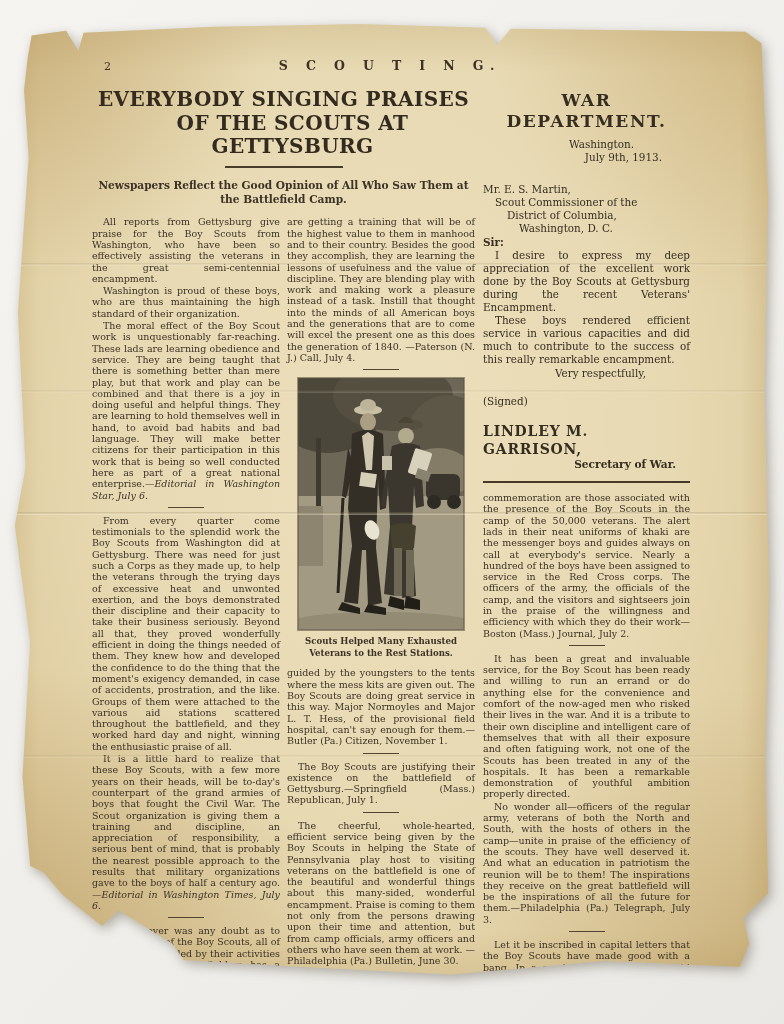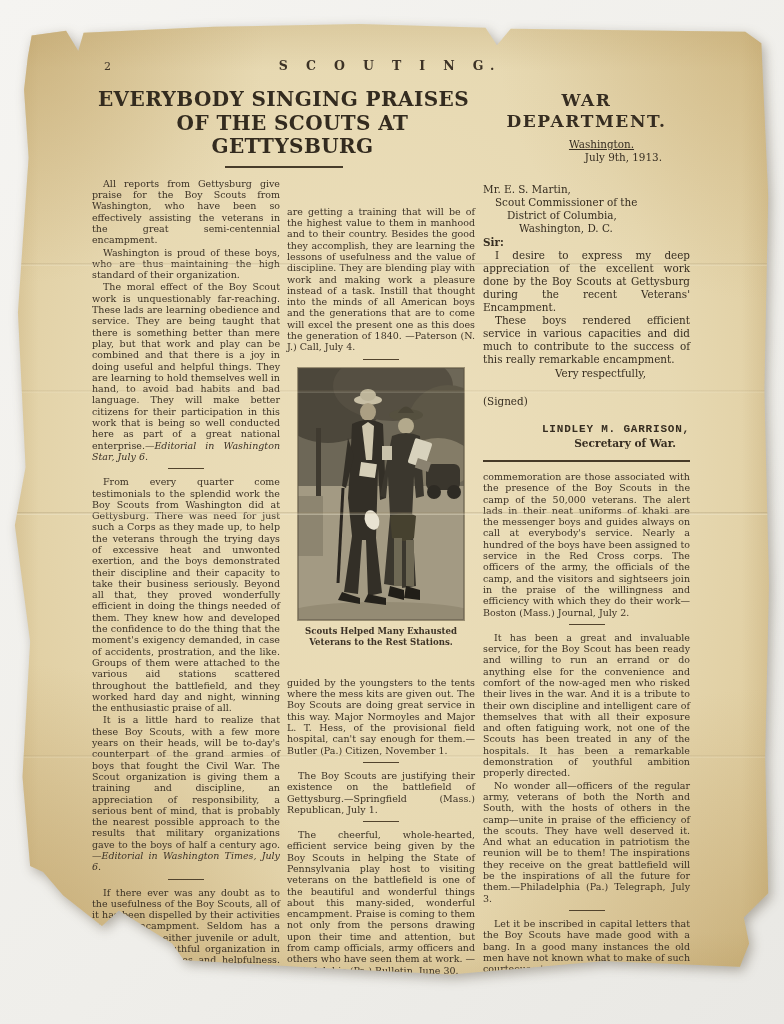--- a/index.html
+++ b/index.html
@@ -35,42 +35,42 @@
   .headline{font-weight:bold;font-size:20px;line-height:1.18;text-align:center;
     letter-spacing:0.4px;color:#332b1f;}
   .headline .l2{padding-left:18px;}
   .headrule{width:118px;border:0;border-top:2px solid #473c2a;margin:7px auto 10px;}
   .subhead{font-weight:bold;font-size:10.6px;line-height:1.35;text-align:center;
     margin:0 6px 10px;}
   .cols{display:flex;}
   .col{width:188px;font-size:9.5px;line-height:11.3px;text-align:justify;}
   .col + .col{margin-left:7px;}
   .col p{margin:0 0 1px;text-indent:11px;}
-  .col p.noindent{text-indent:0;margin-top:28px;}
+  .col p.noindent{text-indent:0;}
   .cite-i{font-style:italic;}
   .sep{width:36px;border:0;border-top:1px solid #51432d;margin:6px auto 7px;}
   
   .photo{display:block;width:166px;height:252px;margin:7px auto 5px;
     border:1px solid rgba(86,76,56,0.55);}
   .caption{font-weight:bold;font-size:8.6px;line-height:1.35;text-align:center;
     padding:0 10px;margin-bottom:8px;text-indent:0 !important;}
   
   .letter{font-size:10.4px;line-height:1.24;color:#362d21;}
   .letter-heading{font-weight:bold;font-size:17px;letter-spacing:1.6px;text-align:center;margin:2px 0 6px;}
-  .letter-place{text-align:center;padding-left:30px;text-decoration:underline;}
+  .letter-place{text-align:center;padding-left:30px;}
   .letter-date{text-align:right;padding-right:28px;margin-bottom:19px;}
   .addr1{margin:0;}
   .addr2{padding-left:12px;}
   .addr3{padding-left:24px;}
   .addr4{padding-left:36px;}
   .salutation{margin:1px 0;font-weight:bold;}
   .letter p.lp{margin:0;text-indent:12px;text-align:justify;}
   .closing{padding-left:72px;margin-top:2px;}
   .signed{margin:15px 0;}
-  .signature{font-weight:bold;text-align:right;letter-spacing:0.8px;font-size:11px;font-family:Liberation Mono, monospace;}
+  .signature{font-weight:bold;text-align:left;letter-spacing:0.8px;font-size:14px;}
   .sigtitle{font-weight:bold;text-align:right;padding-right:14px;font-size:10.6px;}
   .letter-rule{border:0;border-top:2px solid #463a27;margin:10px 0 9px;}
   .rtext{font-size:9.5px;line-height:11.3px;text-align:justify;}
   .rtext p{margin:0 0 1px;text-indent:11px;}
   .rtext p.noindent{text-indent:0;}
 </style>
 </head>
 <body>
 
 <div class="paper-wrap">
@@ -83,20 +83,21 @@
       </div>
 
       <div class="main">
 
         <div class="left-area">
           <div class="headline">
             <div class="l1">EVERYBODY SINGING PRAISES</div>
             <div class="l2">OF THE SCOUTS AT GETTYSBURG</div>
           </div>
           <hr class="headrule">
+          <div class="subhead">Newspapers Reflect the Good Opinion of All Who Saw Them at the Battlefield Camp.</div>
 
           <div class="cols">
 
             <div class="col">
               <p>All reports from Gettysburg give praise for the Boy Scouts from Washington, who have been so effectively assisting the veterans in the great semi-centennial encampment.</p>
               <p>Washington is proud of these boys, who are thus maintaining the high standard of their organization.</p>
               <p><span>The moral effect of the Boy Scout work is unquestionably far-reaching. These lads are learning obedience and service.  They are being taught that there is something better than mere play, but that work and play can be combined and that there is a joy in doing useful and helpful things.  They are learning to hold themselves well in hand, to avoid bad habits and bad language. They will make better citizens for their participation in this work that is being so well conducted here as part of a great national enterprise.</span><i class="cite-i">—Editorial in Washington Star, July 6.</i></p>
               <hr class="sep">
               <p>From every quarter come testimonials to the splendid work the Boy Scouts from Washington did at Gettysburg. There was need for just such a Corps as they made up, to help the veterans through the trying days of excessive heat and unwonted exertion, and the boys demonstrated their discipline and their capacity to take their business seriously. Beyond all that, they proved wonderfully efficient in doing the things needed of them.  They knew how and developed the confidence to do the thing that the moment's exigency demanded, in case of accidents, prostration, and the like.  Groups of them were attached to the various aid stations scattered throughout the battlefield, and they worked hard day and night, winning the enthusiastic praise of all.</p>
               <p><span>It is a little hard to realize that these Boy Scouts, with a few more years on their heads, will be to-day's counterpart of the grand armies of boys that fought the Civil War.  The Scout organization is giving them a training and discipline, an appreciation of responsibility, a serious bent of mind, that is probably the nearest possible approach to the results that military organizations gave to the boys of half a century ago.</span><i class="cite-i">—Editorial in Washington Times, July 6.</i></p>

